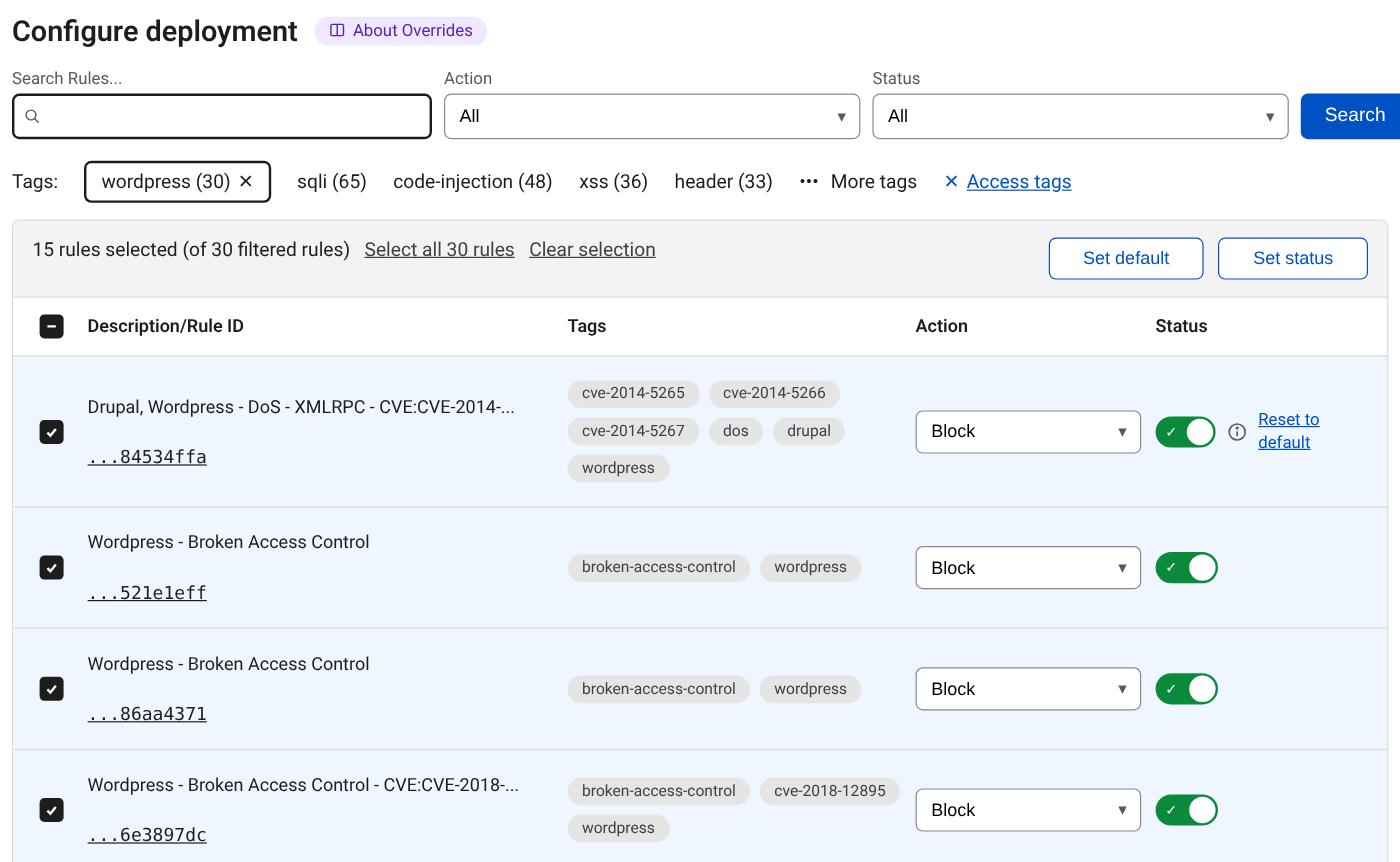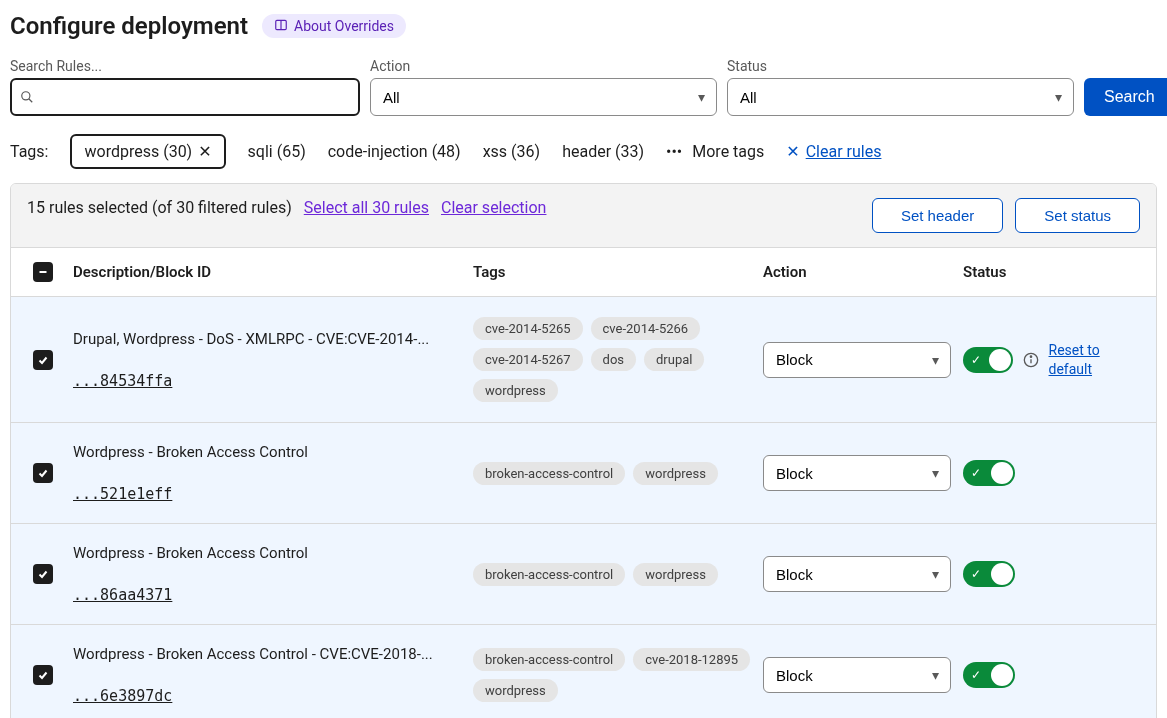--- a/index.html
+++ b/index.html
@@ -24,21 +24,21 @@
 .tag-bar .lbl { font-size: 16px; }
 .chip { display: inline-flex; align-items: center; gap: 6px; border: 2px solid #1d1d1d; border-radius: 6px; padding: 6px 12px; font-size: 16px; cursor: pointer; }
 .chip .x { font-size: 16px; }
 .tag-link { font-size: 16px; cursor: pointer; color: #1d1d1d; }
 .more-tags { display: inline-flex; align-items: center; gap: 10px; font-size: 16px; }
 .clear-tags { display: inline-flex; align-items: center; gap: 6px; color: #0051c3; font-size: 16px; cursor: pointer; }
 .clear-tags span:last-child { text-decoration: underline; }
 .table-wrap { border: 1px solid #d9d9d9; border-radius: 6px; overflow: hidden; }
 .bulk-bar { display: flex; align-items: flex-start; gap: 12px; background: #f3f3f3; padding: 14px 16px; }
 .bulk-text { font-size: 16px; color: #1d1d1d; }
-.link { color: #6d28d9; text-decoration: underline; cursor: pointer; font-size: 16px; }
+.link { color: #404040; text-decoration: underline; cursor: pointer; font-size: 16px; }
 .bulk-bar .spacer { flex: 1; }
 .outline-btn { background: #fff; border: 1px solid #0051c3; color: #0051c3; border-radius: 6px; padding: 8px 28px; font-size: 15px; cursor: pointer; }
 .thead, .trow { display: grid; grid-template-columns: 48px 400px 290px 200px 1fr; align-items: center; }
 .thead { padding: 14px 8px; font-size: 15px; font-weight: 600; border-top: 1px solid #d9d9d9; background: #fff; }
 .thead > div { padding: 0 6px; }
 .trow { padding: 20px 8px; background: #eff6ff; border-top: 1px solid #d9d9d9; }
 .trow > div { padding: 0 6px; }
 .checkbox { width: 20px; height: 20px; border-radius: 4px; background: #1d1d1d; display: inline-flex; align-items: center; justify-content: center; color: #fff; font-size: 12px; cursor: pointer; }
 .check-cell { display: flex; align-items: center; justify-content: center; }
 .desc-title { font-size: 15px; white-space: nowrap; overflow: hidden; text-overflow: ellipsis; }
@@ -111,43 +111,43 @@
   <span class="tag-link">sqli (65)</span>
   <span class="tag-link">code-injection (48)</span>
   <span class="tag-link">xss (36)</span>
   <span class="tag-link">header (33)</span>
   <span class="more-tags">
     <span>•••</span>
     <span>More tags</span>
   </span>
   <span class="clear-tags">
     <span>✕</span>
-    <span>Clear rules</span>
+    <span>Access tags</span>
   </span>
 </div>
 
 <div class="table-wrap">
   <div class="bulk-bar">
     <span class="bulk-text">15 rules selected (of 30 filtered rules)</span>
     <span class="link">Select all 30 rules</span>
     <span class="link">Clear selection</span>
     <span class="spacer"></span>
-    <button class="outline-btn">Set header</button>
+    <button class="outline-btn">Set default</button>
     <button class="outline-btn">Set status</button>
   </div>
 
   <div class="thead">
     <div class="check-cell">
       <span class="checkbox">
         <svg width="12" height="12" viewBox="0 0 24 24" fill="none" stroke="currentColor" stroke-width="4">
             <line x1="5" y1="12" x2="19" y2="12"></line>
           </svg>
       </span>
     </div>
-    <div>Description/Block ID</div>
+    <div>Description/Rule ID</div>
     <div>Tags</div>
     <div>Action</div>
     <div>Status</div>
   </div>
 
   <div id="rows">
       <div class="trow">
         <div class="check-cell">
           <span class="checkbox">
             <svg width="12" height="12" viewBox="0 0 24 24" fill="none" stroke="currentColor" stroke-width="4">

